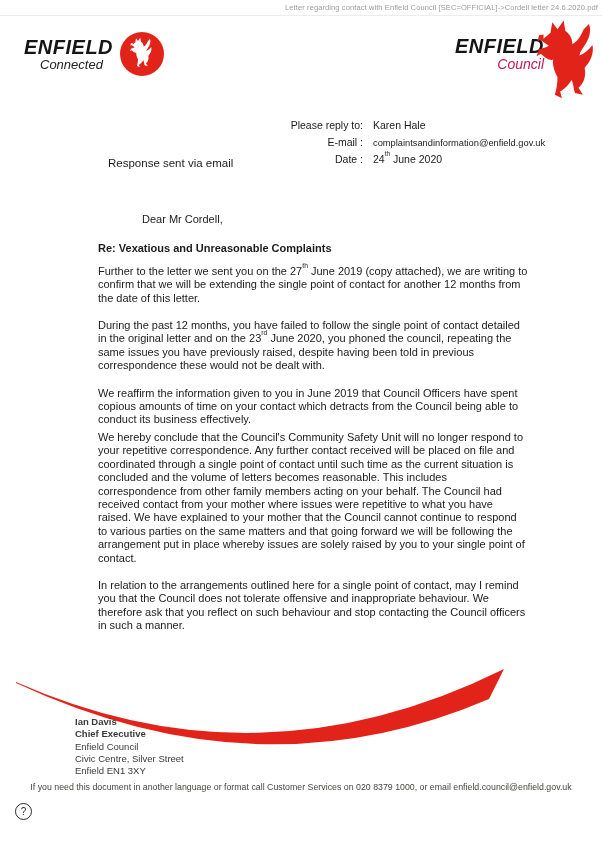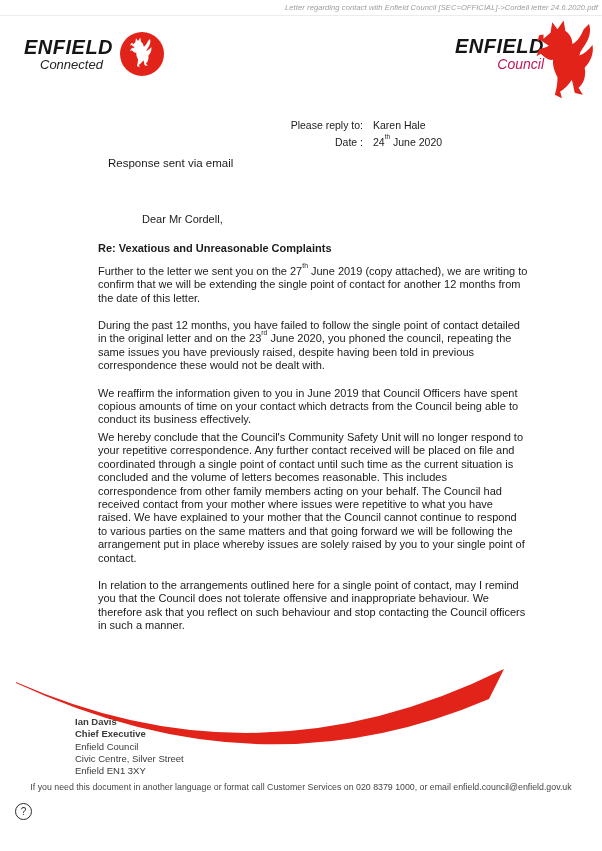--- a/index.html
+++ b/index.html
@@ -1,21 +1,21 @@
 <!DOCTYPE html>
 <html><head>
 <meta charset="utf-8">
 <style>
   html,body{margin:0;padding:0;background:#ffffff;}
   .page{
     position:relative;width:602px;height:851px;background:#ffffff;overflow:hidden;
     font-family:"Liberation Sans", sans-serif;color:#1b1b1b;
   }
   .doc-header{
-    position:absolute;top:3px;right:4px;font-size:7.5px;color:#9c9c9c;letter-spacing:0.1px;font-style:italic;
+    position:absolute;top:3px;right:4px;font-size:7.5px;color:#9c9c9c;letter-spacing:0.1px;
   }
   .hairline{position:absolute;top:15px;left:0;width:602px;border-top:1px solid #ececec;}
 
   
   .logo-left{position:absolute;left:24px;top:32px;display:flex;align-items:center;}
   .ll-text{display:flex;flex-direction:column;align-items:flex-start;}
   .ll-title{font-size:20px;font-weight:bold;font-style:italic;letter-spacing:0.5px;color:#151515;line-height:20px;}
   .ll-sub{font-size:13px;font-style:italic;color:#222;line-height:13px;margin:1px 0 0 16px;}
   .ll-circle{width:44px;height:44px;border-radius:50%;background:#e2231a;margin-left:7px;display:flex;align-items:center;justify-content:center;}
 
@@ -87,20 +87,24 @@
   </div>
 
   <div class="annotation">Response sent via email</div>
 
   <div class="meta">
     <div class="meta-row">
       <span class="meta-label">Please reply to:</span>
       <span class="meta-value">Karen Hale</span>
     </div>
     <div class="meta-row">
+      <span class="meta-label">E-mail :</span>
+      <span class="meta-value meta-email">complaintsandinformation@enfield.gov.uk</span>
+    </div>
+    <div class="meta-row">
       <span class="meta-label">Date :</span>
       <span class="meta-value">24<sup>th</sup> June 2020</span>
     </div>
   </div>
 
   <div class="letter-body">
     <p class="salutation">Dear Mr Cordell,</p>
     <p class="subject">Re: Vexatious and Unreasonable Complaints</p>
     <p class="para">Further to the letter we sent you on the 27<sup>th</sup> June 2019 (copy attached), we are writing to confirm that we will be extending the single point of contact for another 12 months from the date of this letter.</p>
     <p class="para">During the past 12 months, you have failed to follow the single point of contact detailed in the original letter and on the 23<sup>rd</sup> June 2020,  you phoned the council, repeating the same issues you have previously raised, despite having been told in previous correspondence these would not be dealt with.</p>

